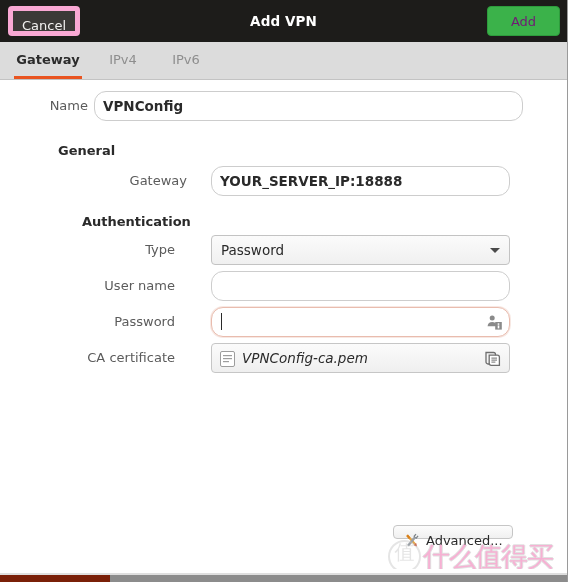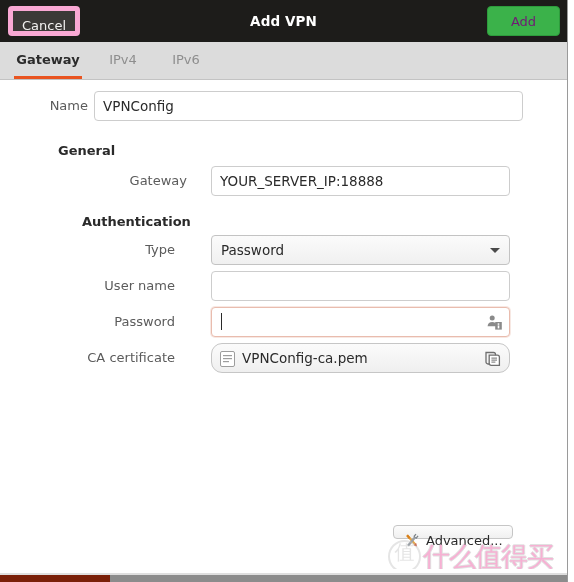--- a/index.html
+++ b/index.html
@@ -164,27 +164,28 @@
     color: #2a2a2a;
     white-space: nowrap;
   }
 
   .tinput {
     position: absolute;
     box-sizing: border-box;
     height: 30px;
     background: #ffffff;
     border: 1px solid #cdcdcd;
-    border-radius: 4px;
+    border-radius: 12px;
     font-family: "DejaVu Sans", "Liberation Sans", sans-serif;
     font-size: 13.5px;
     color: #2a2a2a;
     padding: 0 8px;
     line-height: 28px;
     outline: none;
+    font-weight: bold;
   }
   .tinput::placeholder { color: #a8a8a8; }
 
   .tinput.focused {
     border: 1px solid #e9bcae;
     box-shadow: 0 0 0 1px rgba(233,188,174,0.35);
   }
 
   
   .combo {
@@ -236,23 +237,24 @@
     height: 17px;
     background: #2a2a2a;
   }
 
   
   .filebtn {
     position: absolute;
     box-sizing: border-box;
     height: 30px;
     border: 1px solid #c6c6c6;
-    border-radius: 11px;
+    border-radius: 4px;
     background: linear-gradient(to bottom, #fbfbfb 0%, #efefef 100%);
     cursor: pointer;
+    font-style: italic;
   }
   .filebtn-doc {
     position: absolute;
     left: 8px;
     top: 7px;
     width: 15px;
     height: 16px;
   }
   .filebtn-name {
     position: absolute;

